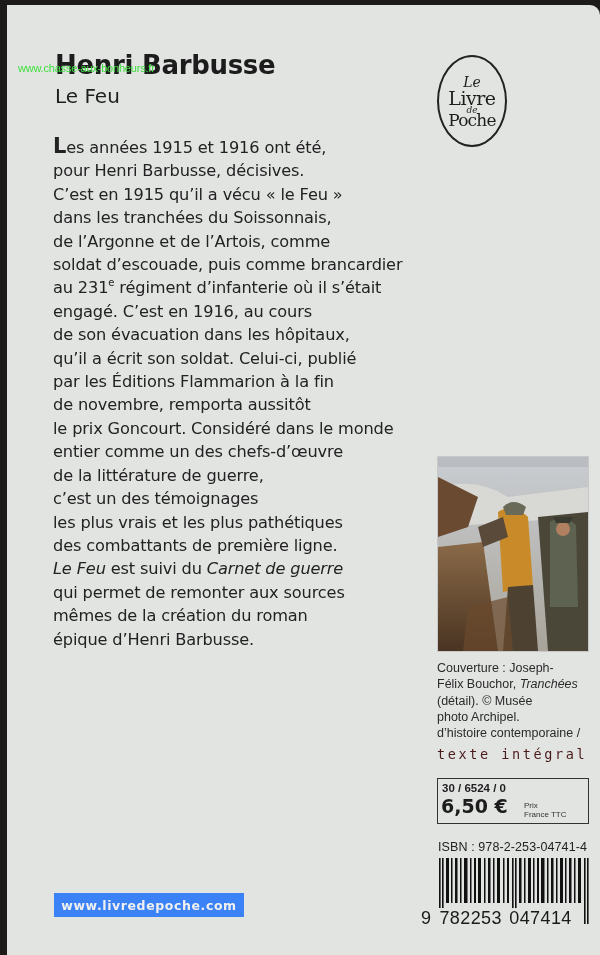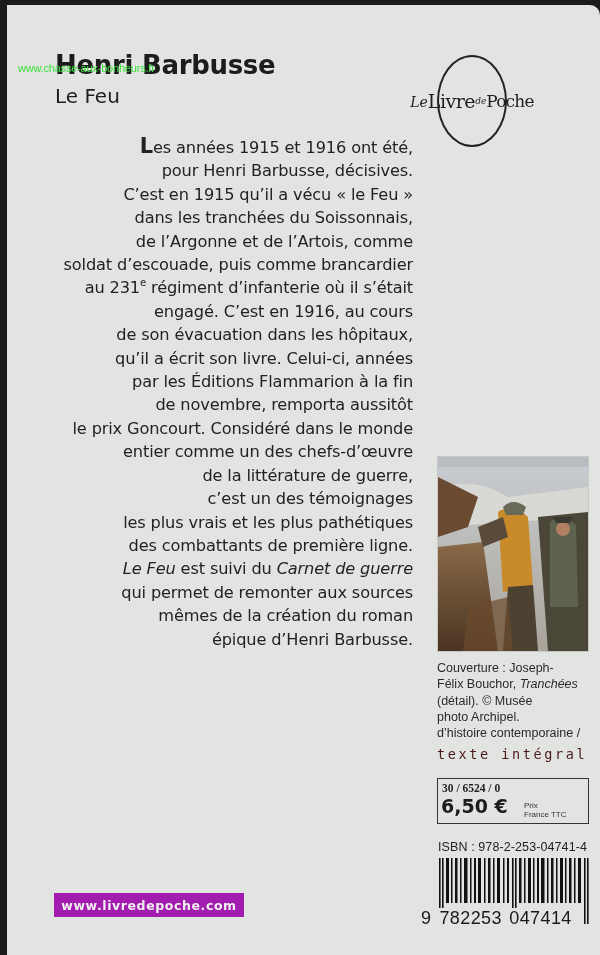--- a/index.html
+++ b/index.html
@@ -30,34 +30,34 @@
     }
     .title {
       position: absolute; left: 55px; top: 84px;
       font-family: "DejaVu Sans", sans-serif;
       font-size: 20px; color: #1e1e1e;
     }
     .logo {
       position: absolute; left: 437px; top: 55px;
       width: 66px; height: 88px;
       border: 2px solid #222; border-radius: 50%;
-      display: flex; flex-direction: row; align-items: center; justify-content: center;
+      display: flex; flex-direction: column; align-items: center; justify-content: center;
       font-family: "DejaVu Serif", serif; color: #1e1e1e; line-height: 1;
     }
     .logo .l1 { font-style: italic; font-size: 14px; margin-top: 2px; }
     .logo .l2 { font-size: 19px; letter-spacing: -0.5px; }
     .logo .l3 { font-style: italic; font-size: 9px; margin: -2px 0 -3px 0; }
     .logo .l4 { font-size: 17px; letter-spacing: -0.8px; }
     .blurb {
       position: absolute; left: 53px; top: 135px; width: 360px;
       font-family: "DejaVu Sans", sans-serif;
       font-size: 16.2px; line-height: 23.4px; color: #222;
       letter-spacing: -0.15px;
     }
-    .blurb .line { white-space: nowrap; text-align: right; }
+    .blurb .line { white-space: nowrap; }
     .blurb .dropcap { font-weight: bold; font-size: 21px; }
     .blurb sup { font-size: 10px; vertical-align: 7px; line-height: 0; }
     .painting {
       position: absolute; left: 437px; top: 456px;
       width: 150px; height: 194px; overflow: hidden;
       border: 1px solid #c8c8c8;
     }
     .caption {
       position: absolute; left: 437px; top: 660px; width: 160px;
       font-family: "Liberation Sans", sans-serif;
@@ -69,21 +69,21 @@
       font-size: 13.5px; color: #4a1a1a; letter-spacing: 2.6px;
     }
     .pricebox {
       position: absolute; left: 437px; top: 778px;
       width: 152px; height: 46px;
       border: 1.5px solid #333;
       box-sizing: border-box;
     }
     .pricebox .code {
       position: absolute; left: 4px; top: 3px;
-      font-family: Liberation Serif, serif; font-weight: bold;
+      font-family: Liberation Sans, sans-serif; font-weight: bold;
       font-size: 11.5px; color: #1e1e1e;
     }
     .pricebox .price {
       position: absolute; left: 3px; top: 16px;
       font-family: "DejaVu Sans", sans-serif; font-weight: bold;
       font-size: 19px; color: #1c1c1c;
     }
     .pricebox .ttc {
       position: absolute; left: 86px; top: 22px;
       font-family: "Liberation Sans", sans-serif;
@@ -103,21 +103,21 @@
       font-family: "Liberation Sans", sans-serif;
       font-size: 18px; color: #1a1a1a; letter-spacing: 0.4px;
       background: transparent;
       margin-top: 8px;
     }
     .barcode-digits span { background: #e2e4e2; padding: 0 1px; }
     .barcode-digits .first { margin-right: 6px; }
     .website {
       position: absolute; left: 54px; top: 893px;
       width: 190px; height: 24px;
-      background: #a21caf;
+      background: #3b82f6;
       color: #f0f0f0;
       font-family: "DejaVu Sans", sans-serif; font-weight: bold;
       font-size: 12.5px; letter-spacing: 0.6px;
       display: flex; align-items: center; justify-content: center;
       text-decoration: none;
     }
   </style>
 </head>
 <body>
 
@@ -139,21 +139,21 @@
 <div class="blurb">
   <div class="line"><span class="dropcap">L</span><span>es années 1915 et 1916 ont été,</span></div>
   <div class="line">pour Henri Barbusse, décisives.</div>
   <div class="line">C’est en 1915 qu’il a vécu « le Feu »</div>
   <div class="line">dans les tranchées du Soissonnais,</div>
   <div class="line">de l’Argonne et de l’Artois, comme</div>
   <div class="line">soldat d’escouade, puis comme brancardier</div>
   <div class="line"><span>au 231</span><sup>e</sup><span> régiment d’infanterie où il s’était</span></div>
   <div class="line">engagé. C’est en 1916, au cours</div>
   <div class="line">de son évacuation dans les hôpitaux,</div>
-  <div class="line">qu’il a écrit son livre. Celui-ci, années</div>
+  <div class="line">qu’il a écrit son soldat. Celui-ci, publié</div>
   <div class="line">par les Éditions Flammarion à la fin</div>
   <div class="line">de novembre, remporta aussitôt</div>
   <div class="line">le prix Goncourt. Considéré dans le monde</div>
   <div class="line">entier comme un des chefs-d’œuvre</div>
   <div class="line">de la littérature de guerre,</div>
   <div class="line">c’est un des témoignages</div>
   <div class="line">les plus vrais et les plus pathétiques</div>
   <div class="line">des combattants de première ligne.</div>
   <div class="line"><em>Le Feu</em><span> est suivi du </span><em>Carnet de guerre</em></div>
   <div class="line">qui permet de remonter aux sources</div>

